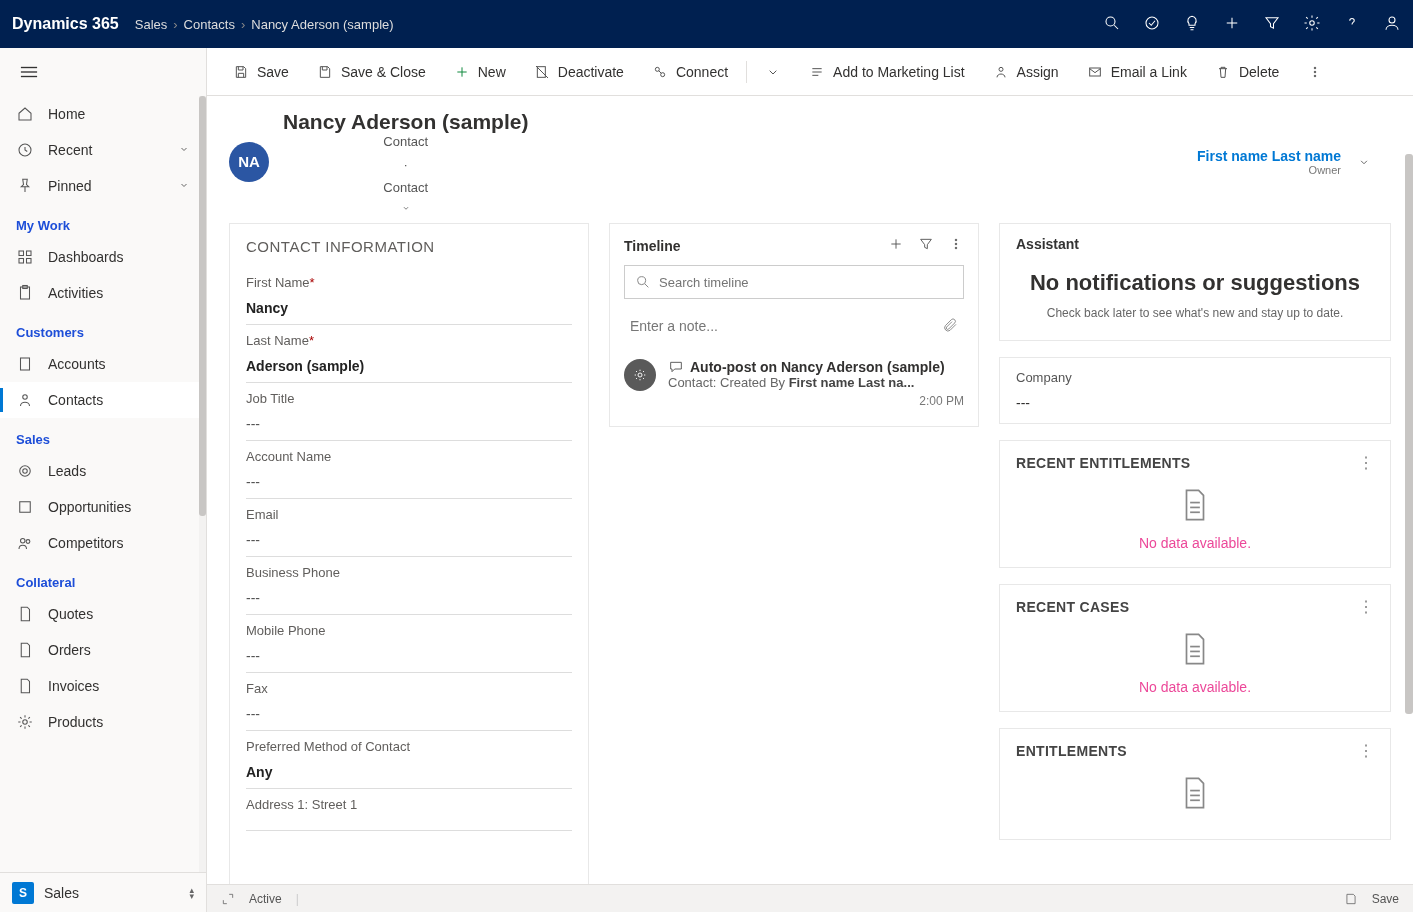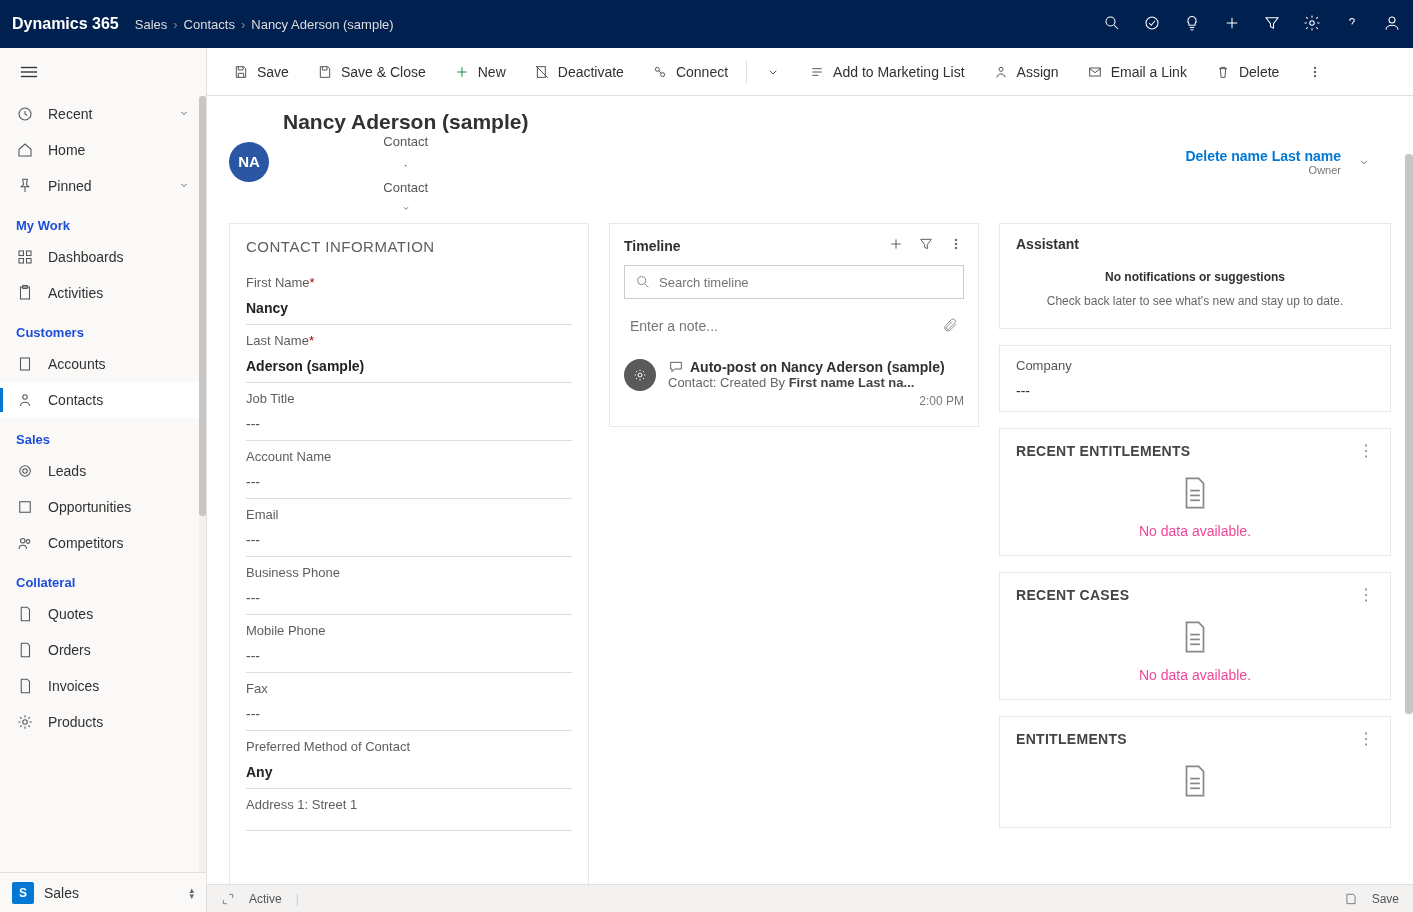--- a/index.html
+++ b/index.html
@@ -90,21 +90,21 @@
 .tlitem .ttime { font-size: 12px; color: #777; text-align: right; margin-top: 4px; }
 
 
 .panel { border: 1px solid #e8e8e8; padding: 12px 16px; }
 .panel .phdr { display: flex; align-items: center; margin-bottom: 8px; }
 .panel .phdr .pt { font-weight: 600; font-size: 14px; letter-spacing: 0.3px; color: #444; }
 .panel .phdr .dots { margin-left: auto; color: #888; font-size: 16px; cursor: pointer; }
 .panel .nodata { text-align: center; color: #ec4899; font-size: 14px; padding: 8px 0 4px; }
 .panel .nodata svg { width: 30px; height: 34px; stroke: #888; fill: none; stroke-width: 1.4; margin-bottom: 10px; }
 .panel.assistant .atitle { font-size: 14px; font-weight: 600; color: #333; margin-bottom: 8px; }
-.panel.assistant .amsg { text-align: center; font-weight: 600; font-size: 12px; margin: 18px 0 10px; }
+.panel.assistant .amsg { text-align: center; font-weight: 600; font-size: 22px; margin: 18px 0 10px; }
 .panel.assistant .asub { text-align: center; font-size: 12px; color: #666; margin-bottom: 8px; }
 
 
 .statusbar { position: absolute; left: 0; right: 0; bottom: 0; height: 28px; background: #f3f2f1; border-top: 1px solid #e1dfdd; display: flex; align-items: center; padding: 0 14px; gap: 14px; font-size: 12px; color: #555; }
 .statusbar .sp { flex: 1; }
 .statusbar svg { width: 14px; height: 14px; stroke: #666; fill: none; stroke-width: 1.4; }
 
 
 .mainscroll { position: absolute; right: 0; top: 48px; bottom: 28px; width: 8px; }
 .mainscroll .thumb { position: absolute; right: 0; top: 58px; width: 8px; height: 560px; background: #c8c6c4; border-radius: 3px; }
@@ -162,36 +162,36 @@
       <svg viewBox="0 0 20 14">
           <line x1="1" y1="2" x2="19" y2="2"></line>
           <line x1="1" y1="7" x2="19" y2="7"></line>
           <line x1="1" y1="12" x2="19" y2="12"></line>
         </svg>
     </div>
     <div class="scroll" id="sbscroll">
         <div class="navitem">
           <span class="nicon">
             <svg viewBox="0 0 24 24">
+              <path d="M4 11l8-7 8 7v9H4z" fill="none" stroke="#555" stroke-width="1.4"></path>
+            </svg>
+          </span>
+          <span>Home</span>
+        </div>
+        <div class="navitem">
+          <span class="nicon">
+            <svg viewBox="0 0 24 24">
               <circle cx="12" cy="12" r="8" fill="none" stroke="#555" stroke-width="1.4"></circle>
               <path d="M12 8v4l3 2" fill="none" stroke="#555" stroke-width="1.4"></path>
             </svg>
           </span>
           <span>Recent</span>
           <span class="chev"><svg viewBox="0 0 24 24" width="12" height="12">
               <path d="M7 10l5 5 5-5" fill="none" stroke="#666" stroke-width="2"></path>
             </svg></span>
-        </div>
-        <div class="navitem">
-          <span class="nicon">
-            <svg viewBox="0 0 24 24">
-              <path d="M4 11l8-7 8 7v9H4z" fill="none" stroke="#555" stroke-width="1.4"></path>
-            </svg>
-          </span>
-          <span>Home</span>
         </div>
         <div class="navitem">
           <span class="nicon">
             <svg viewBox="0 0 24 24">
               <path d="M9 3h6l-1 7 3 3H7l3-3z" fill="none" stroke="#555" stroke-width="1.4"></path>
               <line x1="12" y1="13" x2="12" y2="20" fill="none" stroke="#555" stroke-width="1.4"></line>
             </svg>
           </span>
           <span>Pinned</span>
           <span class="chev"><svg viewBox="0 0 24 24" width="12" height="12">
@@ -404,21 +404,21 @@
           <span>Contact</span>
           <span>·</span>
           <span>Contact</span>
           <svg viewBox="0 0 24 24" width="10" height="10">
               <path d="M7 10l5 5 5-5" fill="none" stroke="#666" stroke-width="2"></path>
             </svg>
         </div>
       </div>
       <div class="right">
         <div>
-          <div class="owner">Delete name Last name</div>
+          <div class="owner">First name Last name</div>
           <div class="ownlbl">Owner</div>
         </div>
         <svg viewBox="0 0 24 24">
             <path d="M7 10l5 5 5-5"></path>
           </svg>
       </div>
     </div>
 
     <div class="cols">
 

